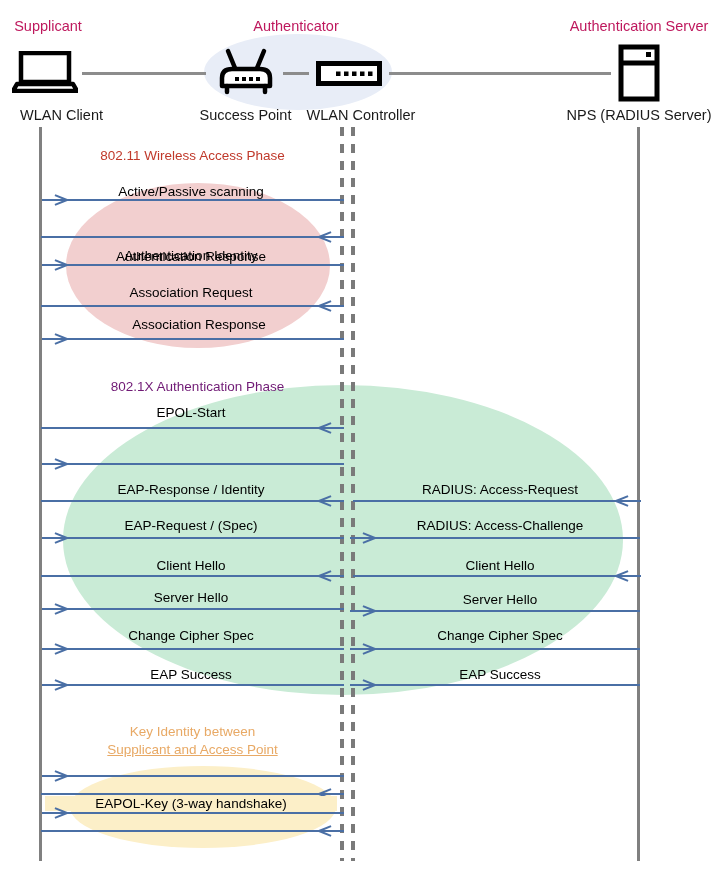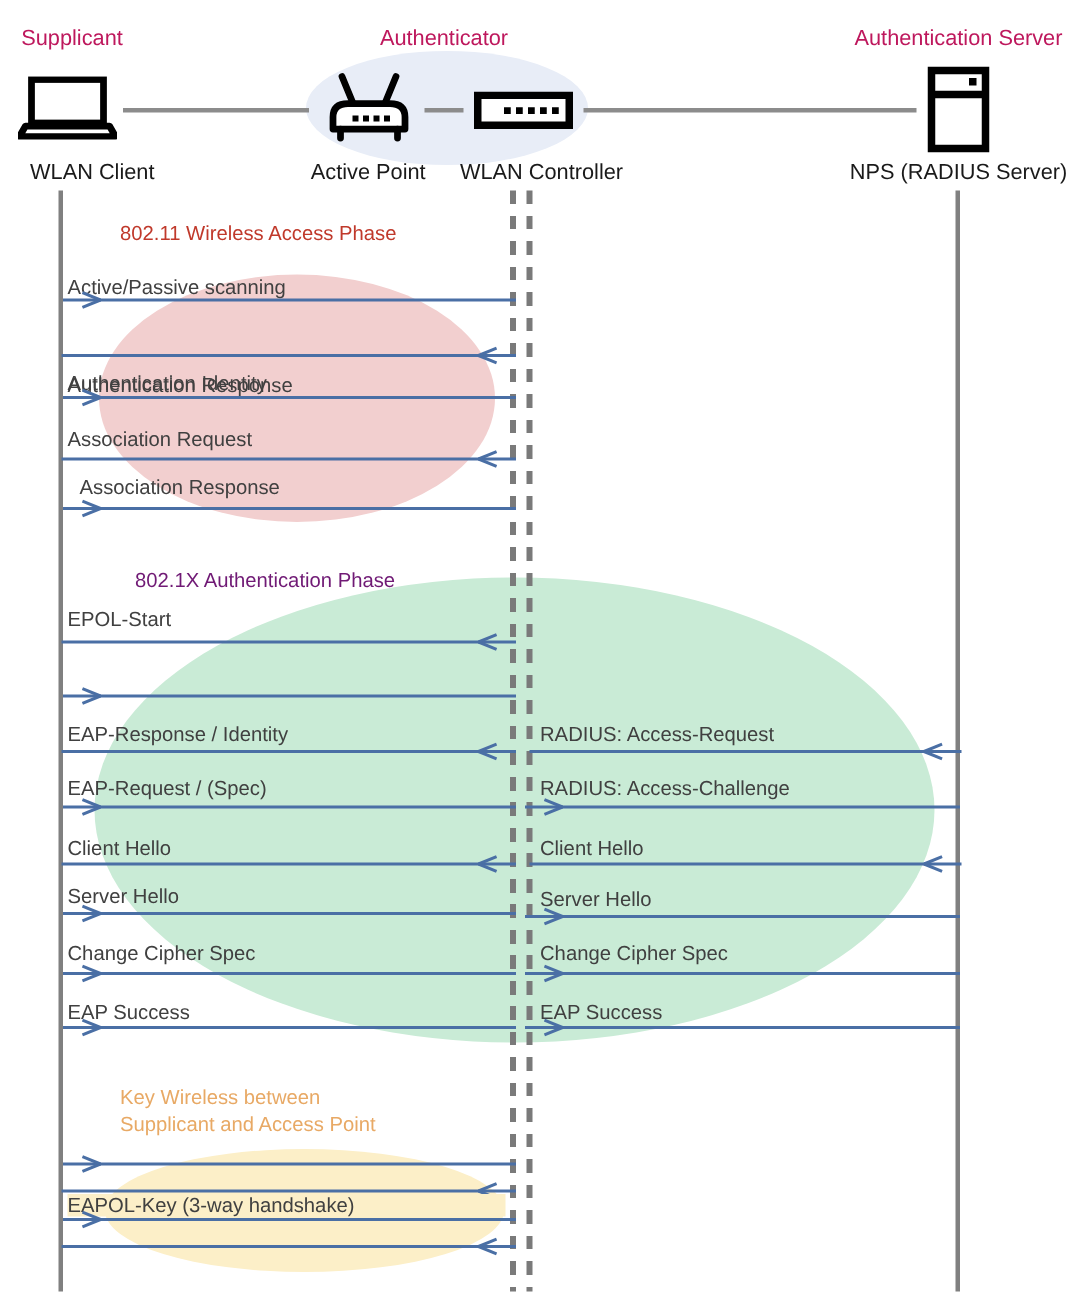--- a/index.html
+++ b/index.html
@@ -71,21 +71,21 @@
     position: absolute;
     border-radius: 50%;
   }
 
   
   .phase-label {
     position: absolute;
     font-size: 13.5px;
     line-height: 19px;
     white-space: nowrap;
-    text-align: left;
+    text-align: center;
   }
 
   
   .msg {
     position: absolute;
     height: 14px;
   }
   .msg .shaft {
     position: absolute;
     left: 0;
@@ -114,23 +114,23 @@
   .msg.to-right .head-open i:nth-child(1) { transform: translateX(-13px) rotate(22deg); }
   .msg.to-right .head-open i:nth-child(2) { transform: translateX(-13px) rotate(-22deg); }
   .msg.to-left .head-open { left: -1px; }
   .msg.to-left .head-open i { transform-origin: 100% 50%; }
   .msg.to-left .head-open i:nth-child(1) { transform: translateX(13px) rotate(-22deg); }
   .msg.to-left .head-open i:nth-child(2) { transform: translateX(13px) rotate(22deg); }
 
   .msg-label {
     position: absolute;
     font-size: 13.5px;
-    color: #404040;
+    color: #000000;
     white-space: nowrap;
-    text-align: left;
+    text-align: center;
   }
 
   svg { display: block; }
 </style>
 </head>
 <body>
 
 <div id="canvas">
 
   <div class="halo" style="left:204px; top:34px; width:188px; height:76px;"></div>
@@ -177,21 +177,21 @@
       <line x1="3" y1="19" x2="39" y2="19" stroke="#000000" stroke-width="5"></line>
       <rect x="28" y="8" width="5" height="5" fill="#000000"></rect>
     </svg>
   </div>
 
   <div class="wire" style="left:82px; top:72px; width:124px;"></div>
   <div class="wire" style="left:283px; top:72px; width:26px;"></div>
   <div class="wire" style="left:389px; top:72px; width:222px;"></div>
 
   <div class="device-label" style="left:12px; top:107px; width:99px;">WLAN Client</div>
-  <div class="device-label" style="left:195px; top:107px; width:101px;">Active Point</div>
+  <div class="device-label" style="left:195px; top:107px; width:101px;">Success Point</div>
   <div class="device-label" style="left:303px; top:107px; width:116px;">WLAN Controller</div>
   <div class="device-label" style="left:552px; top:107px; width:174px;">NPS (RADIUS Server)</div>
 
   <div class="ellipse" style="left:66px; top:183px; width:264px; height:165px; background:#F2CFCF;"></div>
   <div class="ellipse" style="left:63px; top:385px; width:560px; height:310px; background:#C9EBD6;"></div>
   <div class="ellipse" style="left:70px; top:766px; width:266px; height:82px; background:#FCEFC8;"></div>
 
   <div class="lifeline" style="left:39px; top:127px; height:734px;"></div>
   <div class="lifeline-dashed" style="left:340px; top:127px; height:734px;"></div>
   <div class="lifeline-dashed" style="left:351px; top:127px; height:734px;"></div>
@@ -364,22 +364,22 @@
 
   <div class="msg-label" style="left:360px; top:667px; width:280px;">EAP Success</div>
   <div class="msg to-left" style="left:350px; top:678px; width:290px;">
     <div class="shaft"></div>
       <div class="head-open">
         <i></i>
         <i></i>
       </div>
   </div>
 
-  <div class="phase-label" style="left:80px; top:722px; width:225px; color:#E8A965;">Key Wireless between</div>
-  <div class="phase-label" style="left:80px; top:740px; width:225px; color:#E8A965;">Supplicant and Access Point</div>
+  <div class="phase-label" style="left:80px; top:722px; width:225px; color:#E8A965;">Key Identity between</div>
+  <div class="phase-label" style="left:80px; top:740px; width:225px; color:#E8A965;text-decoration:underline;">Supplicant and Access Point</div>
 
   <div class="msg to-left" style="left:42px; top:769px; width:302px;">
     <div class="shaft"></div>
       <div class="head-open">
         <i></i>
         <i></i>
       </div>
   </div>
   <div class="msg to-right" style="left:41px; top:787px; width:303px;">
     <div class="shaft"></div>

